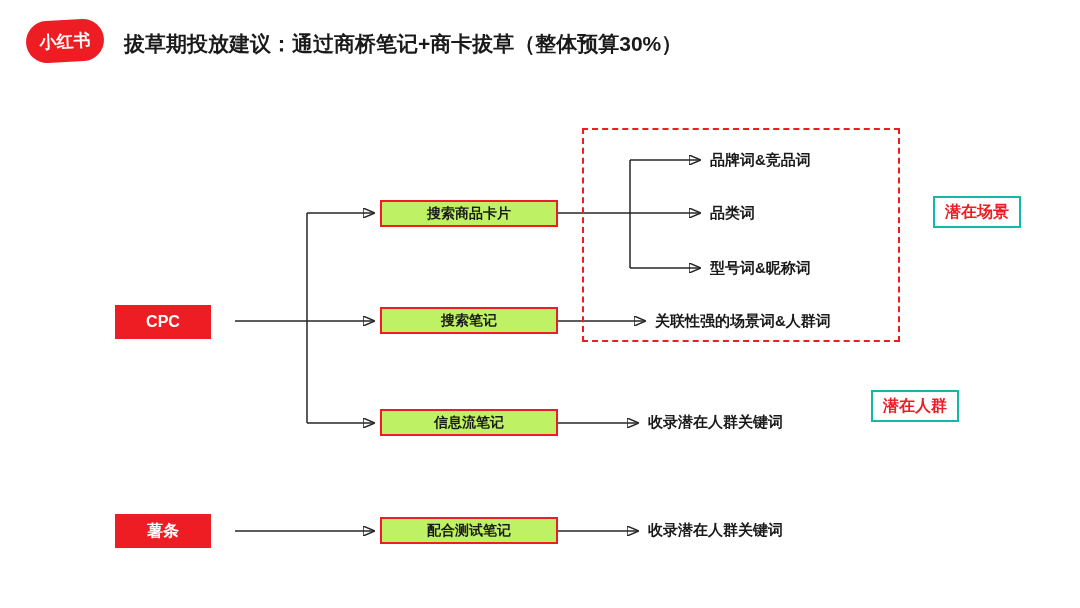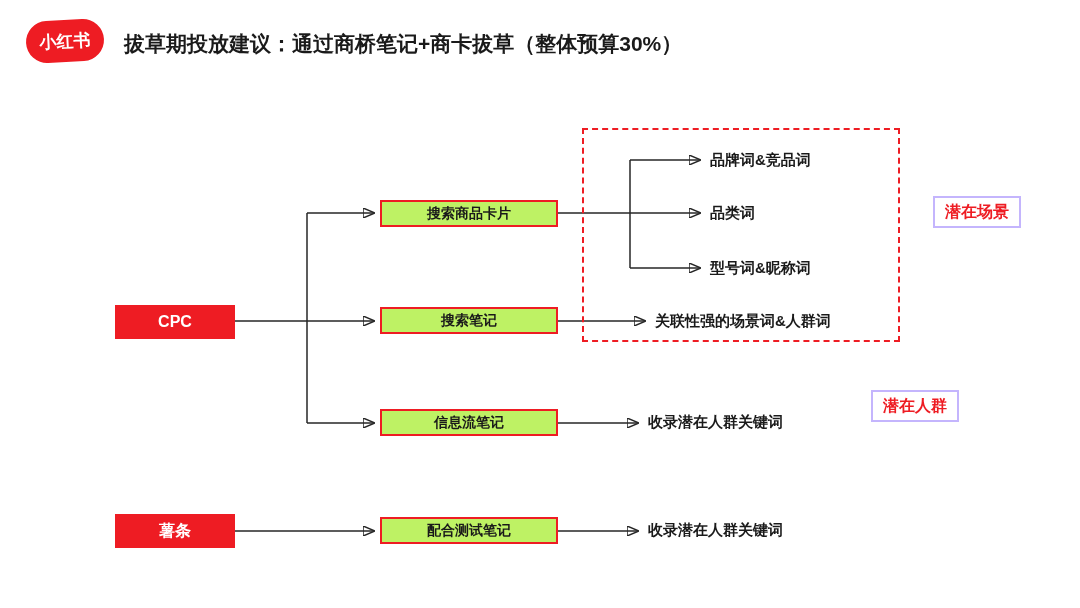--- a/index.html
+++ b/index.html
@@ -23,21 +23,21 @@
     transform: rotate(-3deg);
   }
   .title {
     position: absolute; left: 124px; top: 30px;
     font-size: 21px; font-weight: bold; color: #1a1a1a;
     white-space: nowrap;
   }
 
   
   .fill-box {
-    position: absolute; width: 120px; height: 34px;
+    position: absolute; width: 96px; height: 34px;
     background: #ee1c23; color: #ffffff;
     display: flex; align-items: center; justify-content: center;
     font-size: 16px; font-weight: bold;
   }
   #node-cpc     { left: 115px; top: 305px; }
   #node-shutiao { left: 115px; top: 514px; }
 
   .outline-box {
     position: absolute; width: 178px; height: 27px;
     background: #bef264; border: 2px solid #ee1c23;
@@ -61,21 +61,21 @@
   #kw-content  { left: 648px; top: 521px; }
 
   .dashed-region {
     position: absolute; left: 582px; top: 128px;
     width: 318px; height: 214px;
     border: 2px dashed #ee1c23;
   }
 
   .tag {
     position: absolute;
-    border: 2px solid #c4b5fd; background: #ffffff;
+    border: 2px solid #14b8a6; background: #ffffff;
     color: #ee1c23; font-size: 16px; font-weight: bold;
     padding: 4px 10px; white-space: nowrap; line-height: 20px;
   }
   #tag-scene    { left: 933px; top: 196px; }
   #tag-audience { left: 871px; top: 390px; }
 
   svg.connectors {
     position: absolute; inset: 0;
     width: 1080px; height: 608px;
     pointer-events: none;

